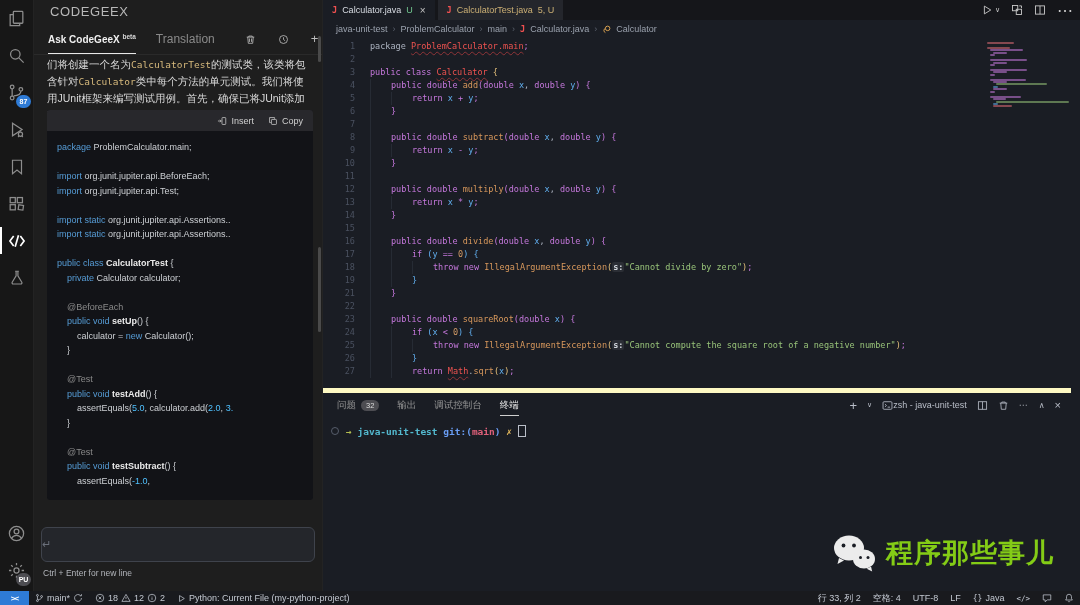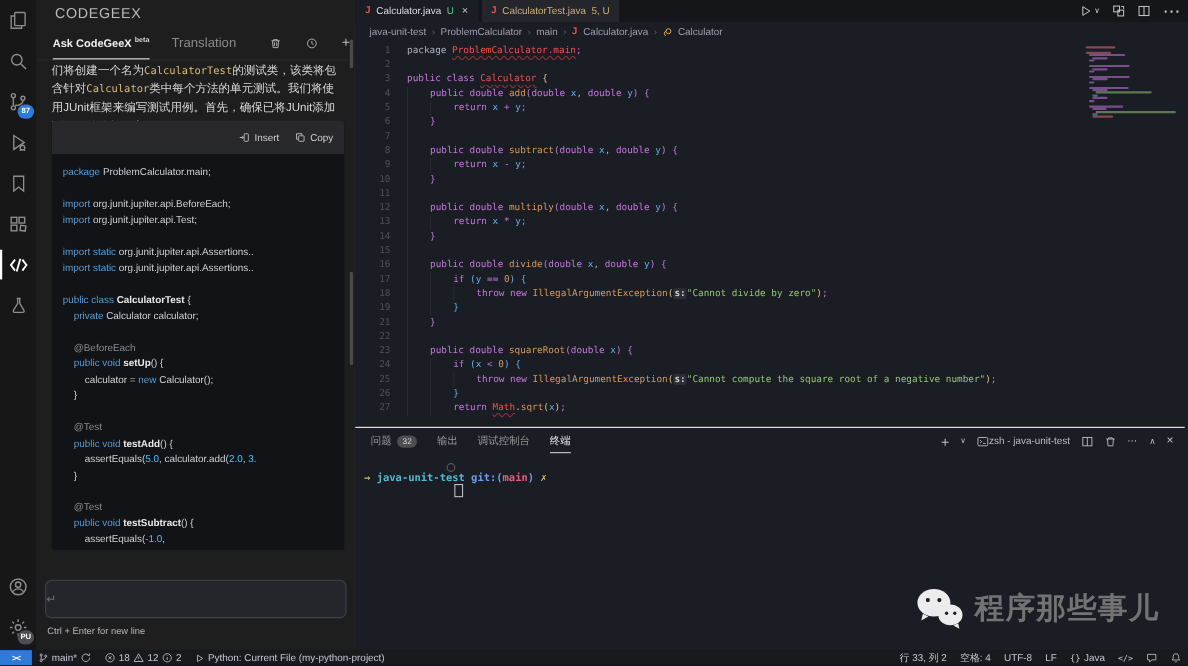--- a/index.html
+++ b/index.html
@@ -23,21 +23,21 @@
   #sb-header{height:24px;line-height:24px;padding-left:16px;font-size:13px;letter-spacing:.6px;color:#b9b9b9;}
   #sb-tabs{position:relative;height:30px;border-bottom:1px solid #2a2a2a;display:flex;align-items:center;}
   #tab-ask{margin-left:14px;font-size:10px;font-weight:bold;color:#f0f0f0;}
   #tab-ask sup{font-size:6.5px;font-weight:bold;color:#d8d8d8;}
   #tab-ask-underline{position:absolute;left:14px;bottom:0;width:88px;height:1.5px;background:#e8e8e8;}
   #tab-translation{margin-left:20px;font-size:12px;color:#8a8a8a;}
   .sb-action{margin-left:22px;color:#bdbdbd;display:flex;align-items:center;}
   #cgx-par{position:absolute;left:13px;right:9px;top:56px;font-size:10.5px;line-height:17px;color:#d9d9d9;}
   .pg-c{font-family:"DejaVu Sans Mono",monospace;color:#d7ba7d;font-size:9.5px;}
   #cgx-codeblock{position:absolute;left:13px;right:9px;top:110px;height:390px;background:#121317;border-radius:3px;overflow:hidden;}
-  #cgx-cb-head{height:30px;background:#28282c;display:flex;align-items:center;justify-content:flex-end;gap:14px;padding-right:10px;
+  #cgx-cb-head{height:21px;background:#28282c;display:flex;align-items:center;justify-content:flex-end;gap:14px;padding-right:10px;
     font-size:9px;color:#cfcfcf;}
   .cb-btn{display:flex;align-items:center;gap:4px;}
   #sb-code{padding:9px 0 0 10px;font-size:9px;line-height:14.5px;white-space:pre;overflow:hidden;}
   .sc-b{color:#569cd6;}
   .sc-p{color:#cdd0d4;}
   .sc-w{color:#eaeaea;font-weight:bold;}
   .sc-g{color:#8a8a8a;}
   .sc-n{color:#4fc1ff;}
   .sb-thumb{position:absolute;right:1px;width:3px;background:#4a4a4a;border-radius:2px;}
   #cgx-input{position:absolute;left:7px;right:7px;bottom:29px;height:33px;background:#24262b;border:1px solid #3f434c;border-radius:6px;
@@ -68,46 +68,46 @@
   .g{display:inline-block;width:20px;height:13px;border-left:1px solid #262b34;vertical-align:top;}
   .tk-k{color:#c678dd;} .tk-d{color:#abb2bf;} .tk-f{color:#d8985c;} .tk-cls{color:#d8985c;}
   .tk-v{color:#61afef;} .tk-n{color:#d19a66;} .tk-s{color:#98c379;} .tk-o{color:#c678dd;}
   .tk-p1{color:#e5c07b;} .tk-p2{color:#c678dd;} .tk-p3{color:#61afef;}
   .tk-e{color:#ef5350;text-decoration:underline wavy #f4474780;text-decoration-thickness:1px;text-underline-offset:2px;}
   .tk-i{color:#d0d4da;background:#ffffff14;border-radius:2px;font-weight:bold;padding:0 1px;}
   #minimap{position:absolute;right:3px;top:42px;width:90px;}
   .mm-line{height:2px;margin-bottom:0.45px;opacity:.55;border-radius:1px;}
 
   
-  #panel{position:absolute;left:323px;top:388px;right:3px;height:203px;background:#1a1d24;border-top:1px solid #fef9c3;text-decoration:underline;}
+  #panel{position:absolute;left:323px;top:388px;right:9px;height:203px;background:#1a1d24;border-top:5px solid #fef9c3;text-decoration:underline;}
   #panel-tabs{position:absolute;left:14px;top:0;height:24px;display:flex;align-items:center;gap:18px;font-size:9.5px;color:#969696;}
   .ptab{position:relative;display:flex;align-items:center;gap:5px;height:24px;}
   .ptab.active{color:#e6e6e6;}
   .ptab.active::after{content:"";position:absolute;left:0;right:0;bottom:1px;height:1.5px;background:#cfcfcf;}
   .pbadge{background:#4d4d52;color:#dddddd;border-radius:8px;font-size:7.5px;padding:1px 5px;}
   #panel-actions{position:absolute;right:10px;top:0;height:24px;display:flex;align-items:center;gap:10px;color:#b9bec8;font-size:9px;}
   #term-line{position:absolute;left:8px;top:32px;display:flex;align-items:center;
-    font-family:"DejaVu Sans Mono",monospace;font-size:9.5px;font-weight:bold;flex-direction:column;}
+    font-family:"DejaVu Sans Mono",monospace;font-size:9.5px;font-weight:bold;}
   #term-deco{width:6px;height:6px;border:1px solid #565d6b;border-radius:50%;margin-right:7px;}
   .t-arrow{color:#b4be50;} .t-plain{color:#c8c8c8;} .t-dir{color:#53b9cf;} .t-git{color:#6a9ef5;}
   .t-branch{color:#e0607a;} .t-dirty{color:#e2b85c;}
   #term-cursor{width:6px;height:10px;border:1px solid #b9bec8;margin-left:6px;}
 
   
   #statusbar{position:absolute;left:0;right:0;bottom:0;height:14px;background:#191a1e;display:flex;align-items:center;
     font-size:9px;color:#c3c8d1;}
   #sb-remote{width:29px;height:14px;background:#2e7bd6;color:#fff;display:flex;align-items:center;justify-content:center;
     font-size:8px;font-weight:bold;letter-spacing:-1px;}
   .st-item{display:flex;align-items:center;gap:3px;padding:0 6px;height:14px;}
   #st-spacer{flex:1;}
   .st-ic{display:flex;align-items:center;color:#c3c8d1;}
 
   
   #watermark{position:absolute;left:831px;top:533px;display:flex;align-items:center;gap:9px;}
-  #watermark-text{font-size:27px;font-weight:bold;color:#737373;letter-spacing:1px;}
+  #watermark-text{font-size:27px;font-weight:bold;color:#84cc16;letter-spacing:1px;}
 </style>
 </head>
 <body>
 
 <div id="screen">
 
   <div id="activity-bar">
     <div class="ab-item">
       <svg width="19" height="19" viewBox="0 0 24 24" fill="none" stroke="currentColor" stroke-width="1.6">
           <rect x="8" y="3" width="12" height="15" rx="1"></rect>

